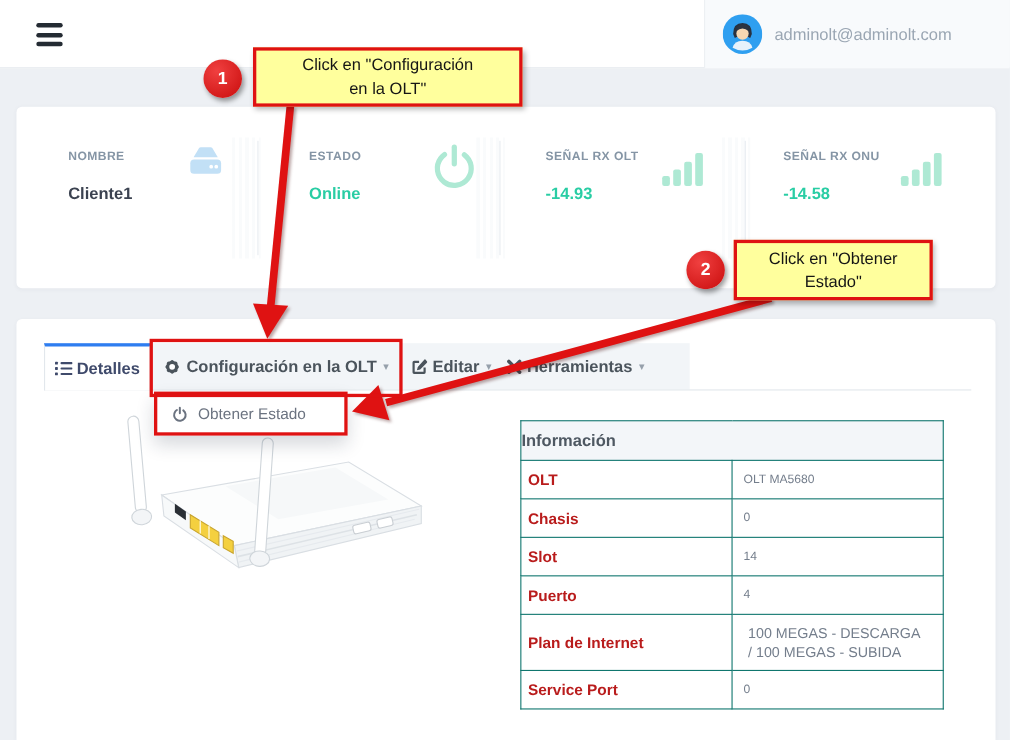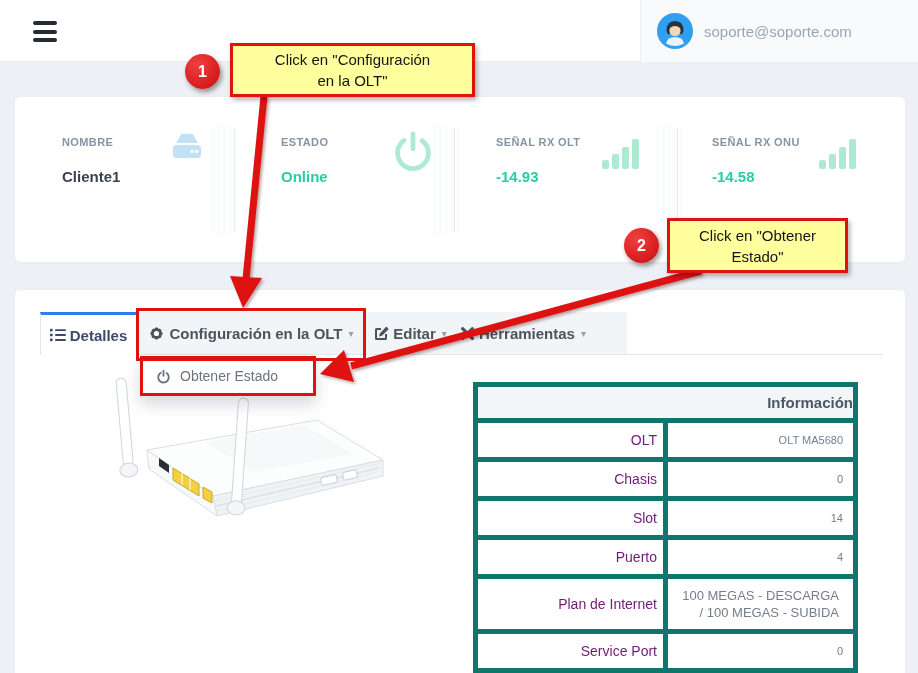--- a/index.html
+++ b/index.html
@@ -50,23 +50,23 @@
   
   .anno-box{position:absolute;border:3px solid var(--annotation-red);z-index:55;pointer-events:none}
   .anno-config{left:136px;top:308px;width:230px;height:53px}
 
   
   .dropdown-item{position:absolute;left:140px;top:356px;width:176px;height:40px;background:#fff;border:3px solid var(--annotation-red);box-shadow:0 8px 16px rgba(30,40,60,.18);display:flex;align-items:center;gap:9px;padding-left:13px;z-index:20;cursor:pointer}
   .dropdown-item span{font-size:14px;color:#6b7380}
 
   
   table.info{position:absolute;left:473px;top:382px;width:385px;border-collapse:collapse;table-layout:fixed}
-  table.info th,table.info td{border:5px solid #0f766e;text-align:right;vertical-align:middle}
+  table.info th,table.info td{border:1px solid #0f766e;text-align:left;vertical-align:middle}
   table.info th{height:36px;background:#f3f6f9;color:#4e5862;font-size:15px;font-weight:700}
-  td.tlabel{width:207px;font-size:14px;font-weight:400;color:#701a75;padding:9px 6px}
+  td.tlabel{width:207px;font-size:14px;font-weight:700;color:#b91c1c;padding:9px 6px}
   td.tvalue{font-size:11px;color:#747e8c;padding:9px 10px}
   td.tvalue.small{font-size:13px;line-height:17px;padding:8px 14px}
 
   
   .callout-circle{position:absolute;width:35px;height:35px;border-radius:50%;
     background:radial-gradient(circle at 35% 30%,#f04040,#c90c0c);
     box-shadow:2px 3px 5px rgba(0,0,0,.40);
     display:flex;align-items:center;justify-content:center;color:#fff;font-size:16px;font-weight:bold;z-index:60}
   .callout-box{position:absolute;background:var(--callout-yellow);border:3px solid var(--annotation-red);
     box-shadow:2px 3px 5px rgba(0,0,0,.30);
@@ -95,21 +95,21 @@
         <span></span>
     </div>
     <div class="user-panel">
       <svg width="36" height="36" viewBox="0 0 36 36">
         <circle cx="18" cy="18" r="18" fill="#2f9ff0"></circle>
         <path d="M9.5 18 q0-10 8.5-10 t8.5 10 l-1.5 3.5 q-7-4.5-14 0 z" fill="#27313f"></path>
         <circle cx="18" cy="17.5" r="5.6" fill="#f6d7b2"></circle>
         <path d="M12.4 15.2 q5.6-4.6 11.2 0 q.4-6.4-5.6-6.4 t-5.6 6.4z" fill="#2b3442"></path>
         <path d="M18 24 q7.4 0 9 6.4 a18 18 0 01-18 0 q1.6-6.4 9-6.4z" fill="#e8f2fb"></path>
       </svg>
-      <span class="user-email">soporte@soporte.com</span>
+      <span class="user-email">adminolt@adminolt.com</span>
     </div>
   </div>
 
   <div class="card-stats">
 
     <div class="stat-text" style="left:47px">
       <div class="stat-label">NOMBRE</div>
       <div class="stat-value">Cliente1</div>
     </div>
     <svg class="stat-icon" style="left:153px;top:34px" width="38" height="30" viewBox="0 0 38 30">

